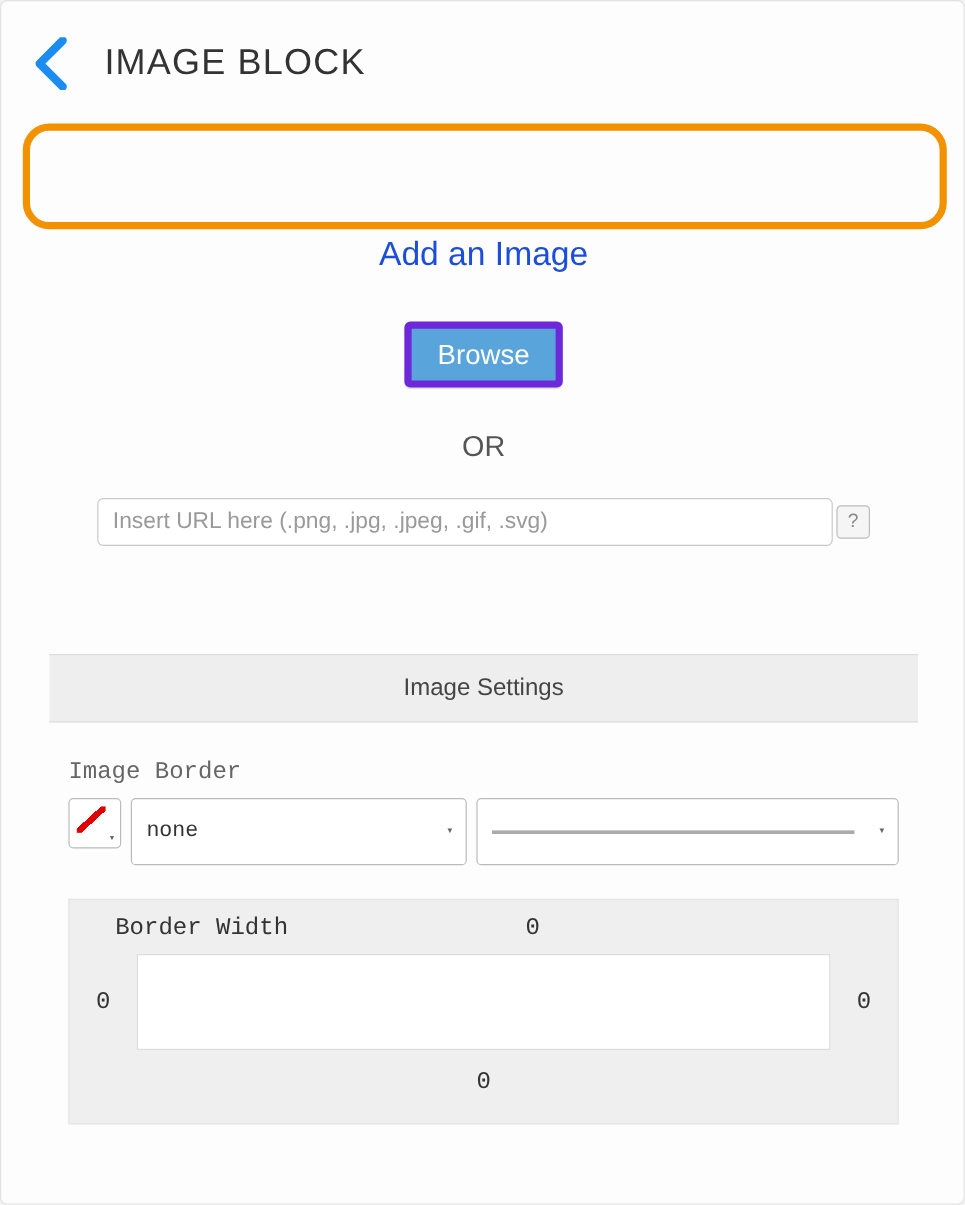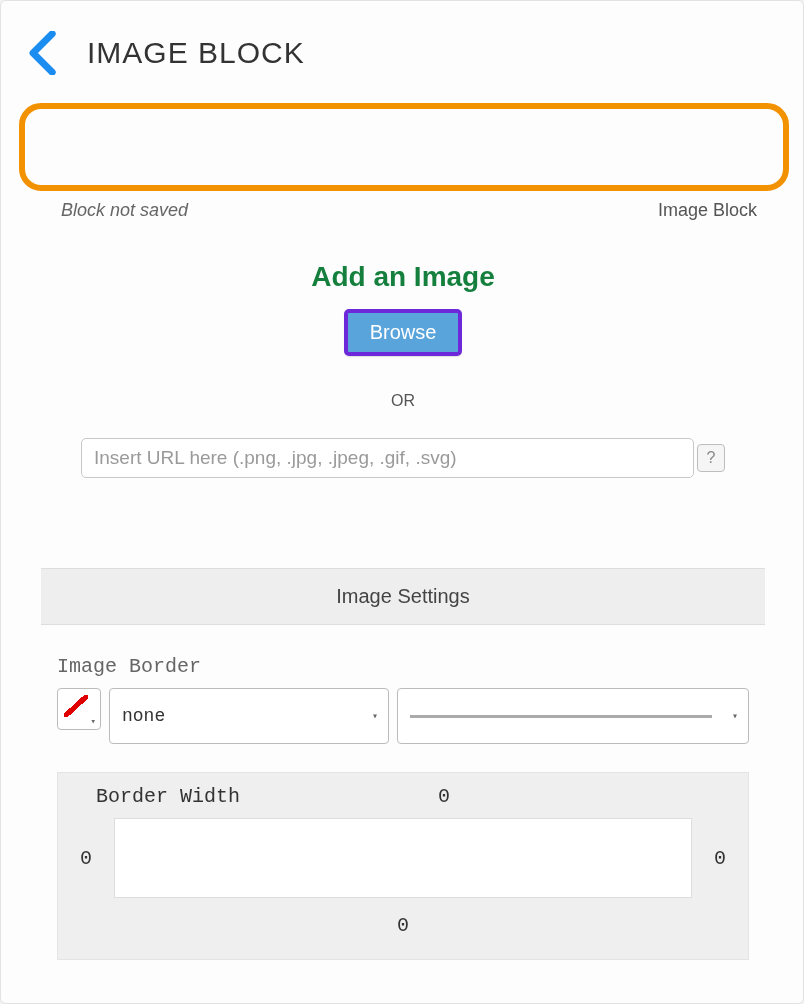--- a/index.html
+++ b/index.html
@@ -96,36 +96,36 @@
     }
     .meta-row .left { font-style: italic; }
     .meta-row .right { color: #555; padding-right:6px;}
 
     .add-image {
       text-align: center;
       padding-bottom: 40px;
     }
     .add-image h2 {
       font-size: 28px;
-      font-weight: 700;
-      color: #15803d;
-      margin-bottom: 16px;
+      font-weight: 400;
+      color: #1d4ed8;
+      margin-bottom: 40px;
     }
     .browse-btn {
       display: inline-block;
       background: #5aa4dc;
       color: #fff;
-      font-size: 20px;
+      font-size: 23px;
       padding: 8px 22px;
-      border: 4px solid #6d28d9;
+      border: 6px solid #6d28d9;
       border-radius: 5px;
       cursor: pointer;
       box-shadow: 0 1px 1px rgba(0,0,0,.12);
     }
-    .or-text { font-size: 16px; color: #555; margin: 36px 0 28px; }
+    .or-text { font-size: 24px; color: #555; margin: 36px 0 28px; }
     .url-row { display: flex; align-items: center; gap: 3px; padding: 0 40px; }
     .url-input {
       flex: 1;
       height: 40px;
       border: 1px solid #c8c8c8;
       border-radius: 5px;
       font-size: 19px;
       color: #333;
       padding: 0 12px;
       background: #fff;
@@ -216,24 +216,20 @@
         <polyline points="18,2 4,16 18,30" fill="none" stroke="#1b8cf0" stroke-width="5" stroke-linecap="round" stroke-linejoin="round"></polyline>
       </svg>
     </div>
     <div class="title">IMAGE BLOCK</div>
   </div>
 
   <div class="tabs-highlight"></div>
 
 
   <div class="scroll-area">
-    <div class="meta-row">
-      <span class="left">Block not saved</span>
-      <span class="right">Image Block</span>
-    </div>
 
     <div class="add-image">
       <h2>Add an Image</h2>
       <div class="browse-btn">Browse</div>
       <div class="or-text">OR</div>
       <div class="url-row">
         <input class="url-input" type="text" placeholder="Insert URL here (.png, .jpg, .jpeg, .gif, .svg)" style="">
         <div class="help-btn">?</div>
       </div>
     </div>

